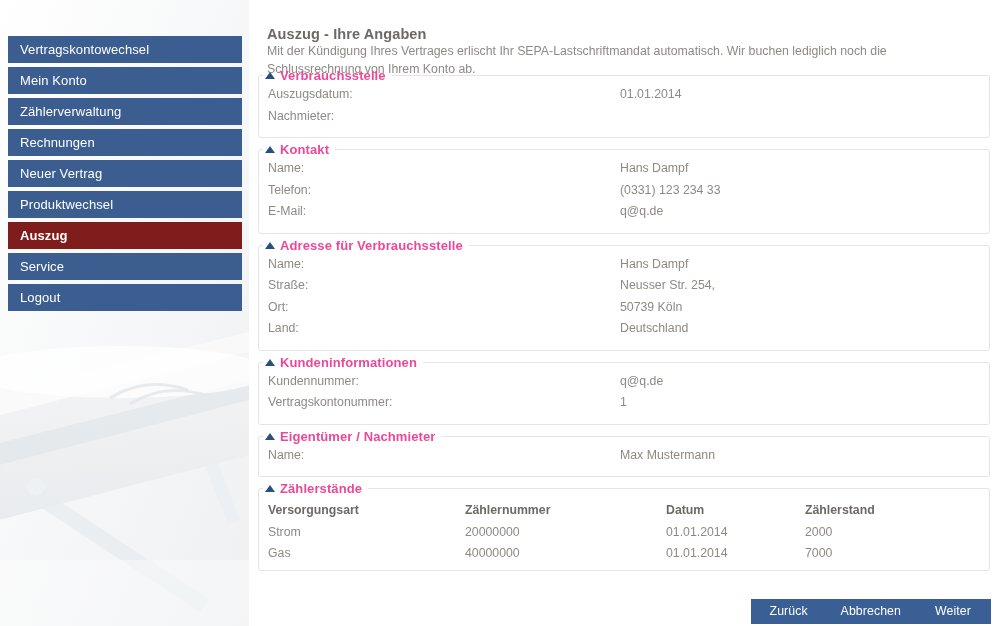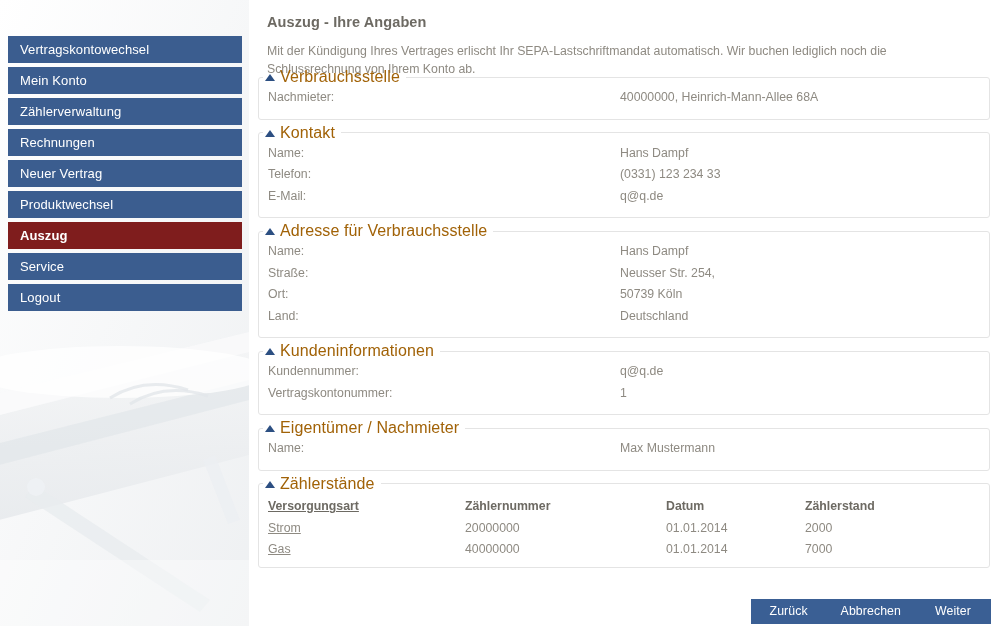--- a/index.html
+++ b/index.html
@@ -54,21 +54,21 @@
   
   .content {
     position: absolute;
     left: 249px; top: 0;
     width: 746px; height: 626px;
     background: #ffffff;
     overflow: hidden;
   }
   .page-title {
     position: absolute;
-    left: 18px; top: 4px;
+    left: 18px; top: 16px;
     font-size: 14.5px;
     font-weight: bold;
     color: #6d6a63;
     letter-spacing: .1px;
   }
   .intro {
     position: absolute;
     left: 18px; top: 30px;
     width: 648px;
     font-size: 12.3px;
@@ -85,23 +85,23 @@
   fieldset.section {
     border: 1px solid #e4e4e4;
     border-radius: 3px;
     margin: 0 0 4px 0;
     padding: 4px 0 7px 0;
     background: #ffffff;
   }
   fieldset.section legend {
     padding: 0 6px 0 2px;
     margin-left: 4px;
-    font-size: 16px;
-    font-weight: normal;
-    color: #a16207;
+    font-size: 13px;
+    font-weight: bold;
+    color: #ec4899;
     letter-spacing: .1px;
   }
   .tri {
     display: inline-block;
     width: 0; height: 0;
     border-left: 5px solid transparent;
     border-right: 5px solid transparent;
     border-bottom: 7px solid #2c4f82;
     margin-right: 5px;
     vertical-align: 1px;
@@ -137,21 +137,21 @@
   table.meters td {
     text-align: left;
     padding: 1px 0;
     height: 21px;
   }
   table.meters col.c0 { width: 206px; }
   table.meters col.c1 { width: 201px; }
   table.meters col.c2 { width: 139px; }
   table.meters col.c3 { width: auto; }
   table.meters th:first-child,
-  table.meters td:first-child { padding-left: 9px; text-decoration: underline; }
+  table.meters td:first-child { padding-left: 9px; }
 
   
   .btn-bar {
     position: absolute;
     right: 4px; top: 599px;
     display: flex;
   }
   .btn {
     background: #3a5f94;
     color: #ffffff;
@@ -231,22 +231,25 @@
 
     <p class="intro">Mit der Kündigung Ihres Vertrages erlischt Ihr SEPA-Lastschriftmandat automatisch. Wir buchen lediglich noch die Schlussrechnung von Ihrem Konto ab.</p>
 
     <div class="sections">
 
       <fieldset class="section">
         <legend>
           <span class="tri"></span><span>Verbrauchsstelle</span>
         </legend>
         <div class="row">
+          <span class="lbl">Auszugsdatum:</span>
+          <span class="val">01.01.2014</span>
+        </div>
+        <div class="row">
           <span class="lbl">Nachmieter:</span>
-          <span class="val">40000000, Heinrich-Mann-Allee 68A</span>
         </div>
       </fieldset>
 
       <fieldset class="section">
         <legend>
           <span class="tri"></span><span>Kontakt</span>
         </legend>
         <div class="row">
           <span class="lbl">Name:</span>
           <span class="val">Hans Dampf</span>

